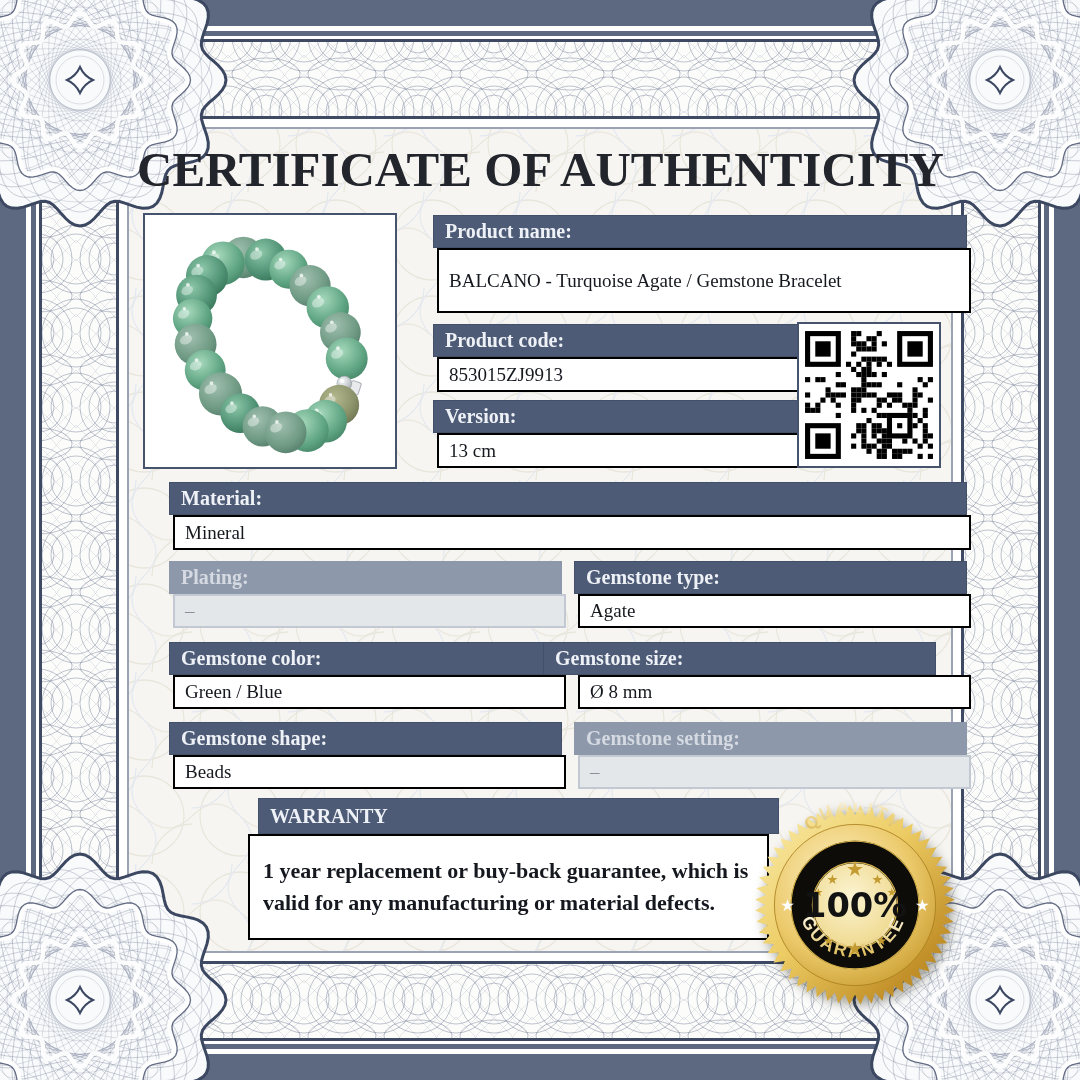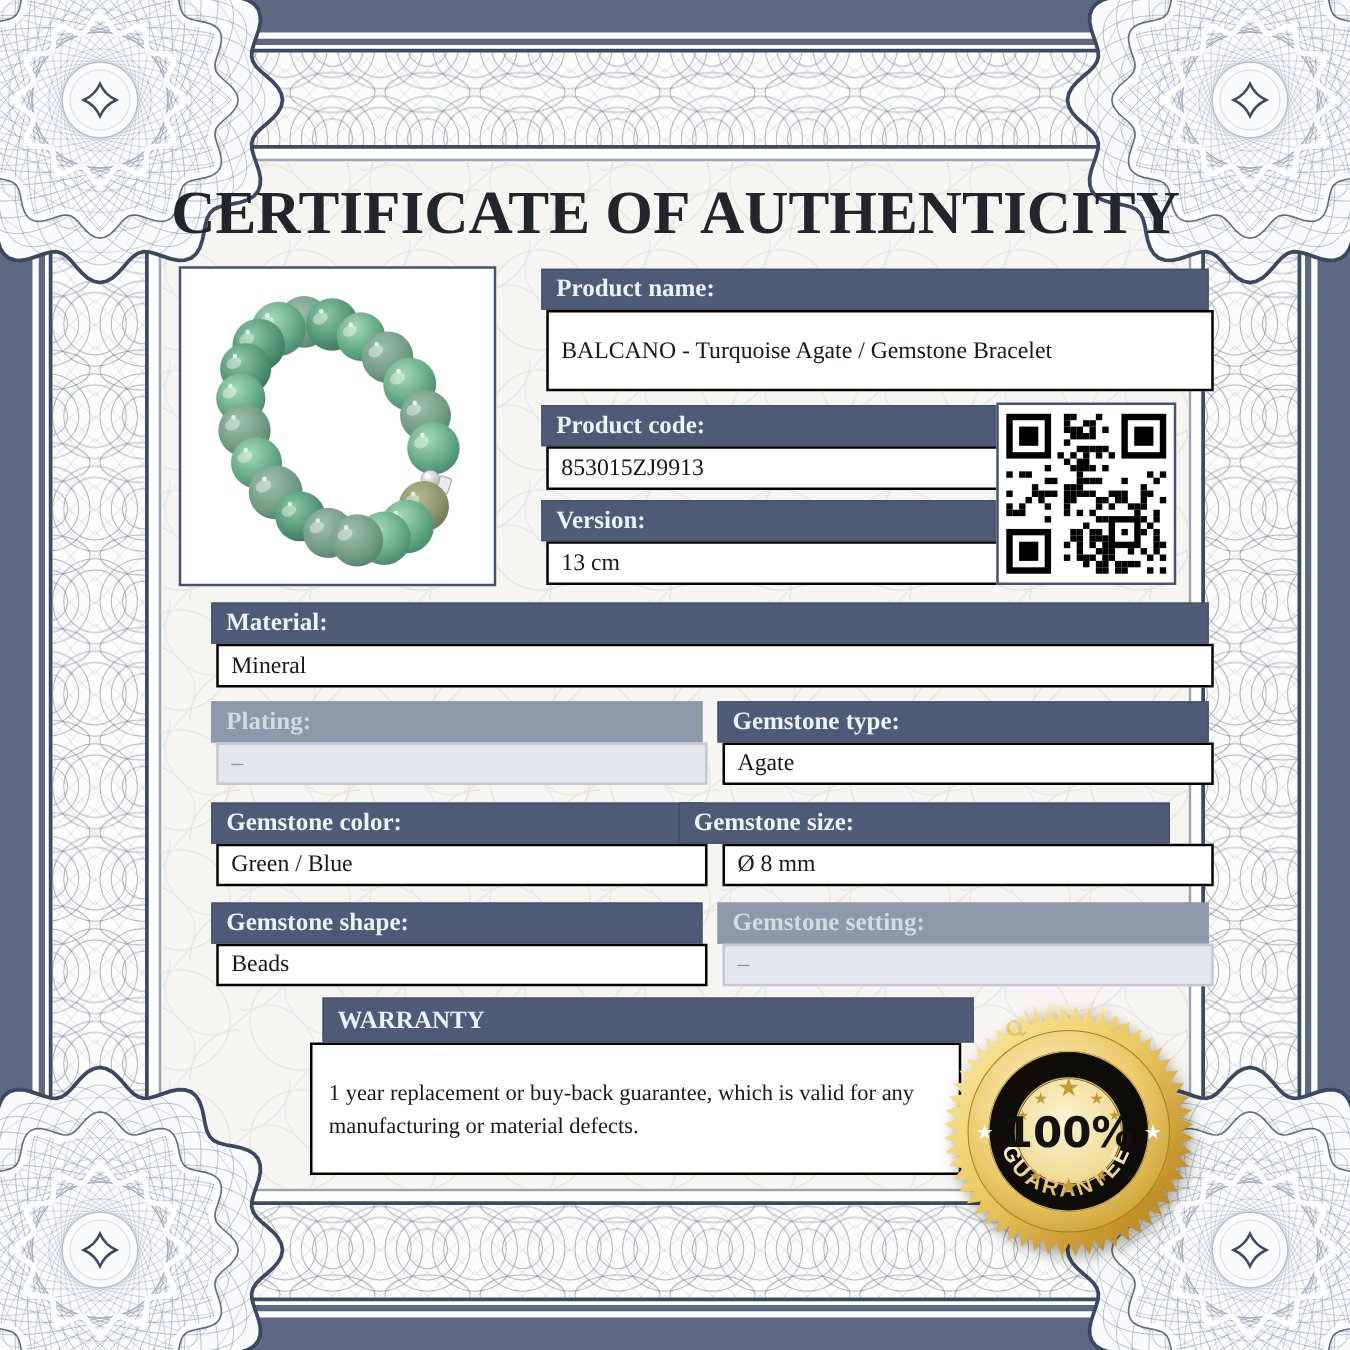--- a/index.html
+++ b/index.html
@@ -14,21 +14,21 @@
   .hdr{position:absolute;background:#4d5b76;border:1px solid #42506a;box-sizing:border-box;
        color:#eef1f6;font-weight:bold;font-size:20px;padding-left:11px;
        display:flex;align-items:center;margin-left:26px;}
   .val{position:absolute;background:#ffffff;border:2px solid #000000;box-sizing:border-box;
        color:#15181e;font-size:19px;display:flex;align-items:center;padding-left:10px;margin-left:30px;}
   .hdr.dis{background:#8d98aa;border-color:#8d98aa;color:#d5dae2;}
   .val.dis{background:#e4e7ea;border-color:#c3c9d2;color:#878d96;}
   .qr-box{position:absolute;left:797px;top:322px;width:144px;height:146px;
        background:#ffffff;border:2px solid #46536d;box-sizing:border-box;
        display:flex;align-items:center;justify-content:center;}
-  .warr-val{font-weight:normal;font-size:18px;line-height:1.45;padding:0 13px;}
+  .warr-val{font-weight:bold;font-size:22px;line-height:1.45;padding:0 13px;}
   .badge{position:absolute;left:753px;top:803px;width:204px;height:204px;
        filter:drop-shadow(3px 5px 5px rgba(30,25,5,.38));}
   .badge text{font-family:"Liberation Sans","DejaVu Sans",sans-serif;}
   .badge .pct{font-family:"DejaVu Sans","Liberation Sans",sans-serif;}
 </style>
 </head>
 <body>
 
 <div class="stage">
 

